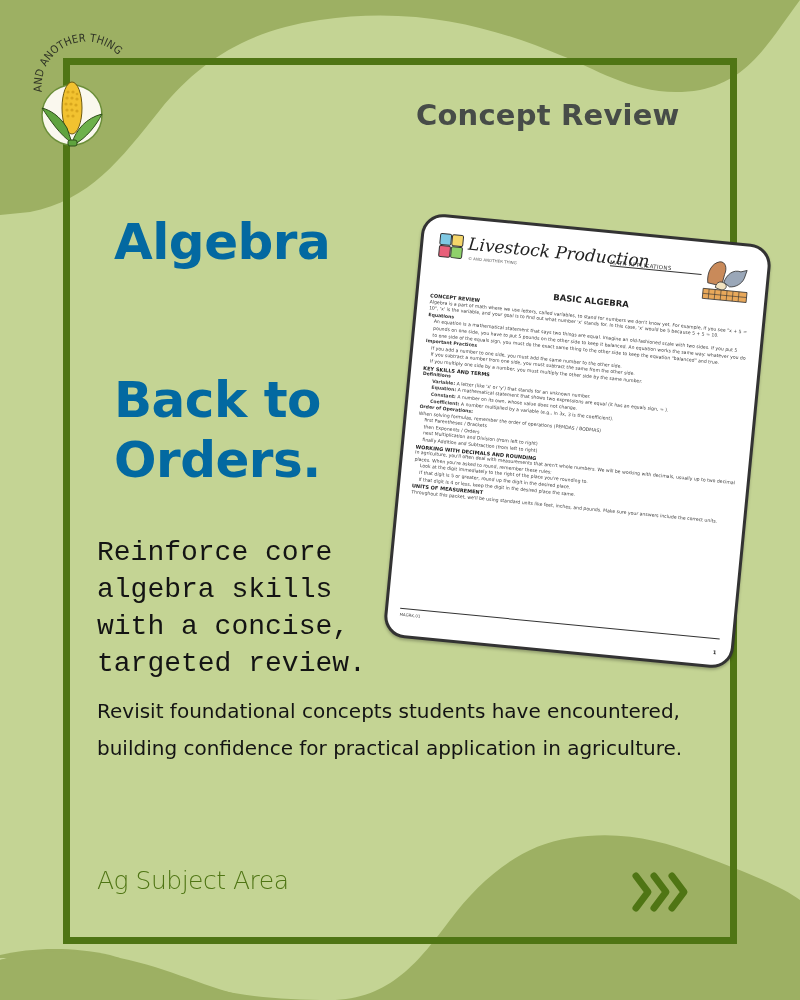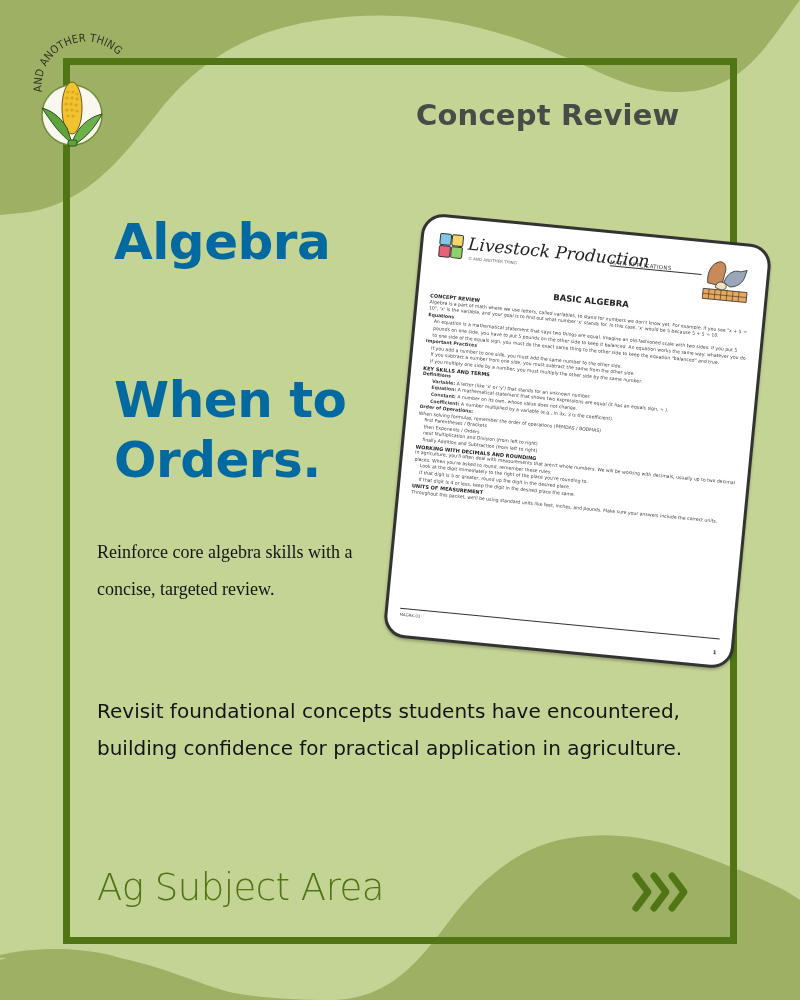--- a/index.html
+++ b/index.html
@@ -4,23 +4,23 @@
   <style>
     html, body { margin:0; padding:0; }
     body { width:800px; height:1000px; position:relative; overflow:hidden; background:#c4d494; font-family:"Liberation Sans", sans-serif; }
     .bg-svg { position:absolute; left:0; top:0; width:800px; height:1000px; }
     .frame { position:absolute; left:63px; top:58px; width:660px; height:872px; border:7px solid #4f7514; box-sizing:content-box; }
     .logo { position:absolute; left:20px; top:30px; width:125px; height:125px; }
     .concept { position:absolute; left:416px; top:98px; font-family:"DejaVu Sans", sans-serif; font-weight:bold; font-size:29px; color:#474c48; letter-spacing:0.2px; }
     .headline { position:absolute; left:98px; font-family:"DejaVu Sans", sans-serif; font-weight:bold; color:#0369a1; font-size:50px; line-height:60px; letter-spacing:-0.5px;margin-left:16px; }
     .h1 { top:212px; }
     .h2 { top:370px; }
-    .para1 { position:absolute; left:97px; top:534px; width:280px; font-family:Liberation Serif, serif; font-size:18px; line-height:37px; color:#141414; }
+    .para1 { position:absolute; left:97px; top:534px; width:280px; font-family:Liberation Mono, monospace; font-size:28px; line-height:37px; color:#141414; }
     .para2 { position:absolute; left:97px; top:693px; width:640px; font-family:"DejaVu Sans", sans-serif; font-size:20px; line-height:37px; color:#141414; }
-    .subject { position:absolute; left:97px; top:866px; font-family:"DejaVu Sans", sans-serif; font-size:37px; color:#4f7514; letter-spacing:-0.5px; font-weight:300; }
+    .subject { position:absolute; left:97px; top:866px; font-family:"DejaVu Sans", sans-serif; font-size:25px; color:#4f7514; letter-spacing:-0.5px; font-weight:300; }
     .chevrons { position:absolute; left:630px; top:870px; width:64px; height:44px; }
     .doc { position:absolute; left:402px; top:228px; width:345px; height:420px; background:#fff; border:3px solid #333; border-radius:22px; transform:rotate(5.5deg); transform-origin:center; box-shadow:0 2px 3px rgba(0,0,0,0.25); overflow:hidden; font-family:"DejaVu Sans", sans-serif; color:#333; }
     .doc-head { position:absolute; left:16px; top:12px; right:14px; height:50px; }
     .blocks { position:absolute; left:0; top:4px; width:24px; height:24px; }
     .blk { position:absolute; width:10px; height:10px; border:1px solid #333; border-radius:2px; }
     .doc-title { position:absolute; left:29px; top:2px; font-family:"DejaVu Serif", serif; font-style:italic; font-size:17px; color:#222; }
     .doc-sub { position:absolute; left:30px; top:24px; font-size:4px; color:#666; }
     .doc-tag { position:absolute; left:172px; top:14px; font-size:5.5px; color:#333; letter-spacing:0.3px; border-bottom:1px solid #333; padding-right:30px; }
     .animals { position:absolute; right:0; top:0; width:52px; height:48px; }
     .doc-main-title { position:absolute; left:0; right:0; top:64px; text-align:center; font-size:8.5px; font-weight:bold; color:#222; }
@@ -78,21 +78,21 @@
     <rect x="48" y="110" width="9" height="6" rx="2" fill="#5fa33f" stroke="#2f4d1a" stroke-width="1"></rect>
   </svg>
 </div>
 
 <div class="concept">Concept Review</div>
 
 <div class="headline h1">
   <div>Algebra</div>
 </div>
 <div class="headline h2">
-  <div>When to</div>
+  <div>Back to</div>
   <div>Orders.</div>
 </div>
 
 <div class="para1">Reinforce core algebra skills with a concise, targeted review.</div>
 <div class="para2">Revisit foundational concepts students have encountered, building confidence for practical application in agriculture.</div>
 
 <div class="subject">Ag Subject Area</div>
 <div class="chevrons">
   <svg width="64" height="44" viewBox="0 0 64 44" xmlns="http://www.w3.org/2000/svg">
     <g fill="none" stroke="#4f7514" stroke-width="7" stroke-linecap="round" stroke-linejoin="round">

